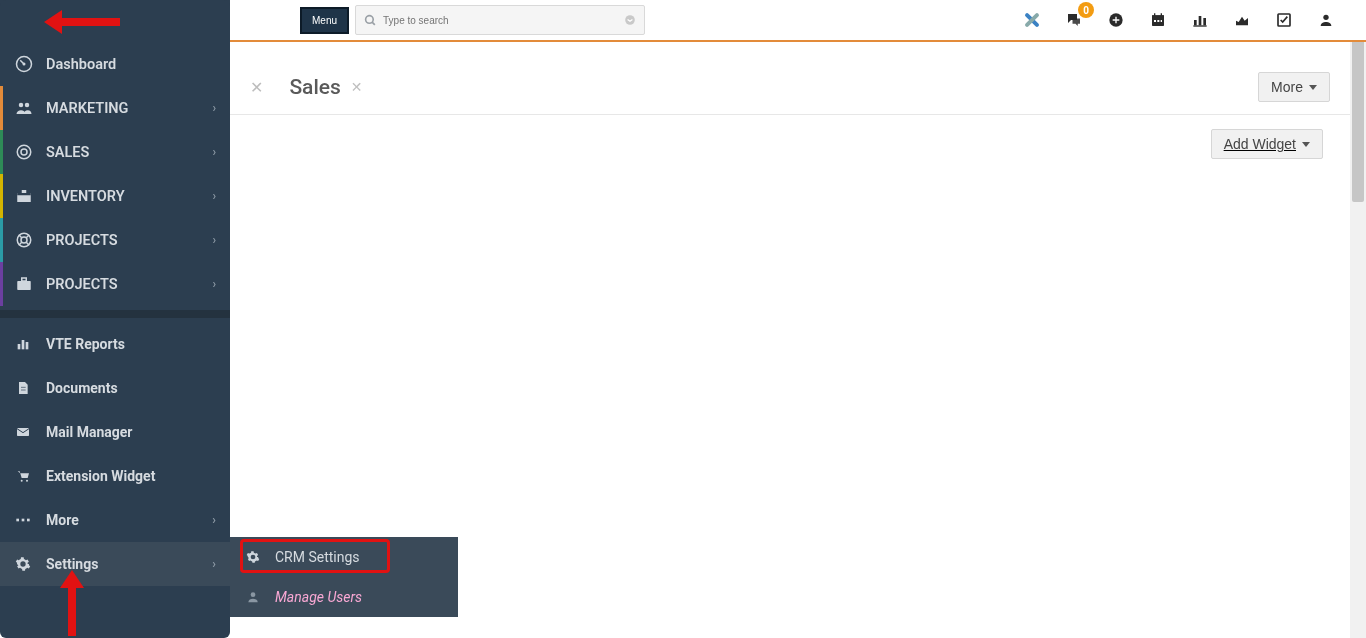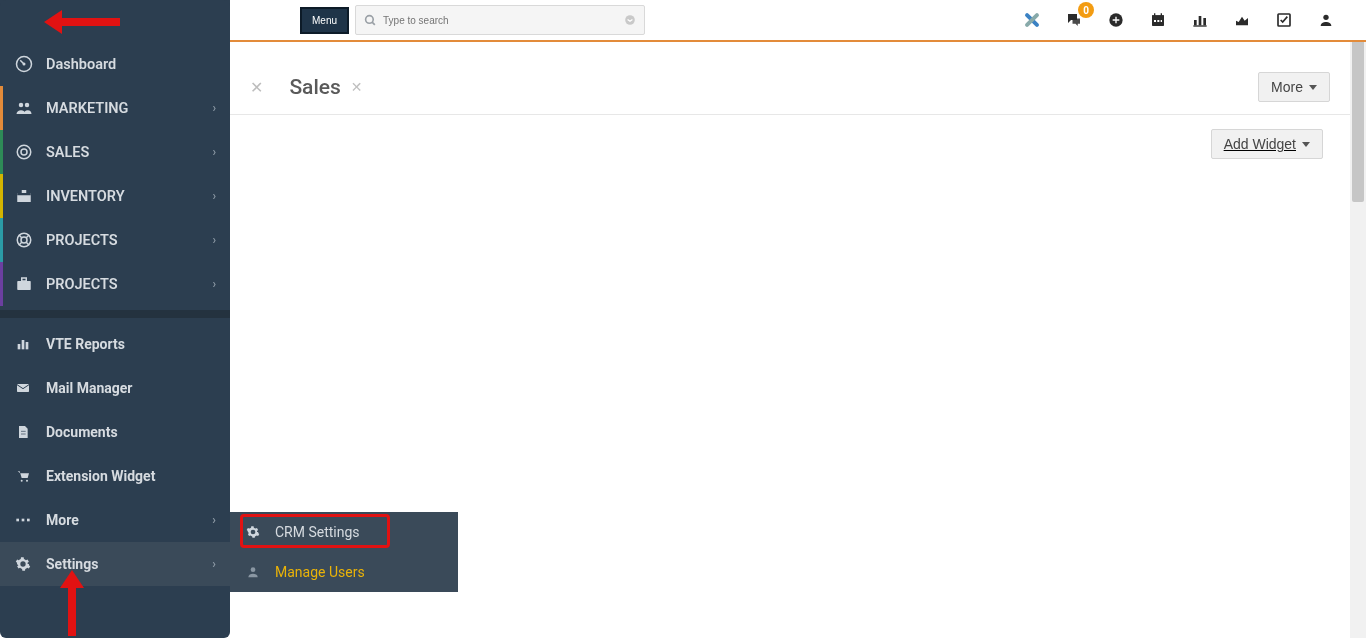--- a/index.html
+++ b/index.html
@@ -133,35 +133,35 @@
   }
 
   .nav-item.hovered {
     background: #3a4a59;
   }
 
   
   .flyout {
     position: absolute;
     left: 230px;
-    top: 512px;
+    top: 537px;
     width: 228px;
     background: #3a4a59;
     z-index: 20;
   }
   .flyout .fitem {
     display:flex; align-items:center;
     height: 40px;
     padding: 0 16px;
     font-size: 14px;
     color: #d6dbe0;
     cursor: pointer;
   }
   .flyout .fitem .ficon { width: 20px; text-align:center; margin-right: 9px; color:#cfd6dd; }
-  .flyout .fitem.dim { color:#eab308; }
+  .flyout .fitem.dim { color:#f9a8d4;font-style:italic; }
   .flyout .fitem.dim .ficon { color:#8a97a3; }
   .flyout .highlight-box {
     position:absolute;
     top: 2px; left: 10px;
     width: 150px; height: 34px;
     border: 3px solid #e11212;
     border-radius: 4px;
     pointer-events: none;
   }
 
@@ -408,36 +408,36 @@
           <rect x="10" y="6" width="4" height="14"></rect>
           <rect x="16" y="9" width="4" height="11"></rect>
         </svg>
     </span>
     <span>VTE Reports</span>
   </div>
 
   <div class="nav-item nav-sub">
     <span class="nicon">
       <svg width="16" height="16" viewBox="0 0 24 24" fill="#cfd6dd">
-          <rect x="3" y="6" width="18" height="12" rx="1"></rect>
-          <path d="M3 7l9 6 9-6" stroke="#2c3e50" stroke-width="1.5" fill="none"></path>
-        </svg>
-    </span>
-    <span>Mail Manager</span>
-  </div>
-
-  <div class="nav-item nav-sub">
-    <span class="nicon">
-      <svg width="16" height="16" viewBox="0 0 24 24" fill="#cfd6dd">
           <path d="M6 3h9l4 4v14H6z"></path>
           <line x1="9" y1="11" x2="16" y2="11" stroke="#2c3e50"></line>
           <line x1="9" y1="15" x2="16" y2="15" stroke="#2c3e50"></line>
         </svg>
     </span>
     <span>Documents</span>
+  </div>
+
+  <div class="nav-item nav-sub">
+    <span class="nicon">
+      <svg width="16" height="16" viewBox="0 0 24 24" fill="#cfd6dd">
+          <rect x="3" y="6" width="18" height="12" rx="1"></rect>
+          <path d="M3 7l9 6 9-6" stroke="#2c3e50" stroke-width="1.5" fill="none"></path>
+        </svg>
+    </span>
+    <span>Mail Manager</span>
   </div>
 
   <div class="nav-item nav-sub">
     <span class="nicon">
       <svg width="16" height="16" viewBox="0 0 24 24" fill="#cfd6dd">
           <path d="M4 5h3l3 10h9l2-7H8"></path>
           <circle cx="10" cy="19" r="1.5"></circle>
           <circle cx="18" cy="19" r="1.5"></circle>
         </svg>
     </span>

